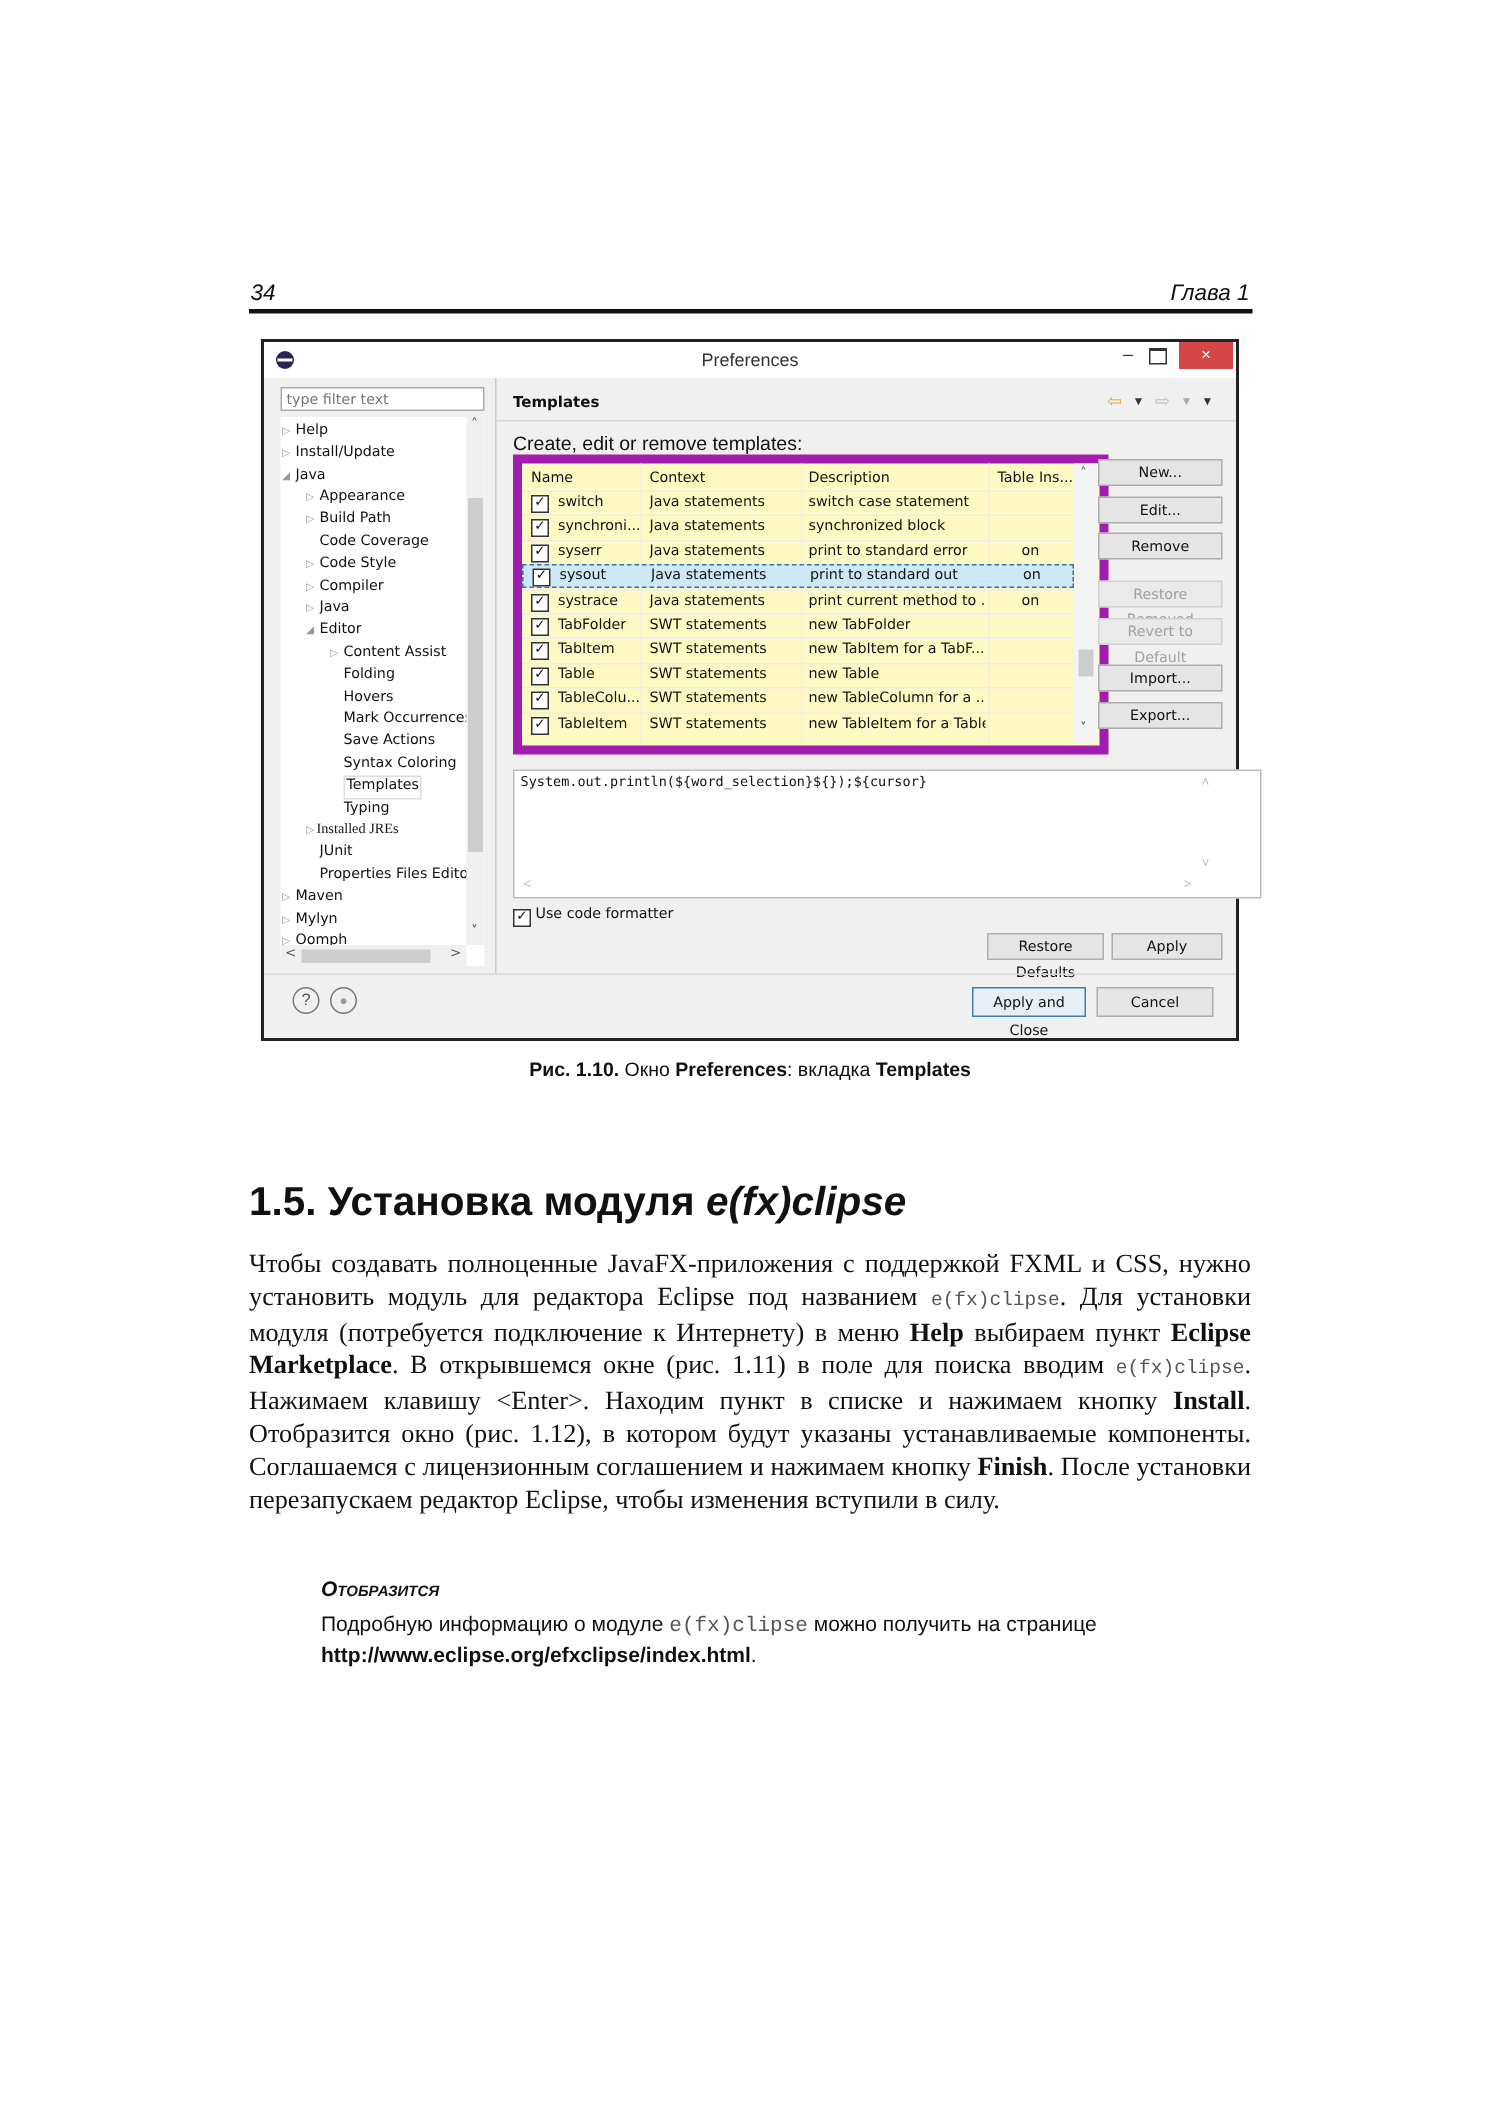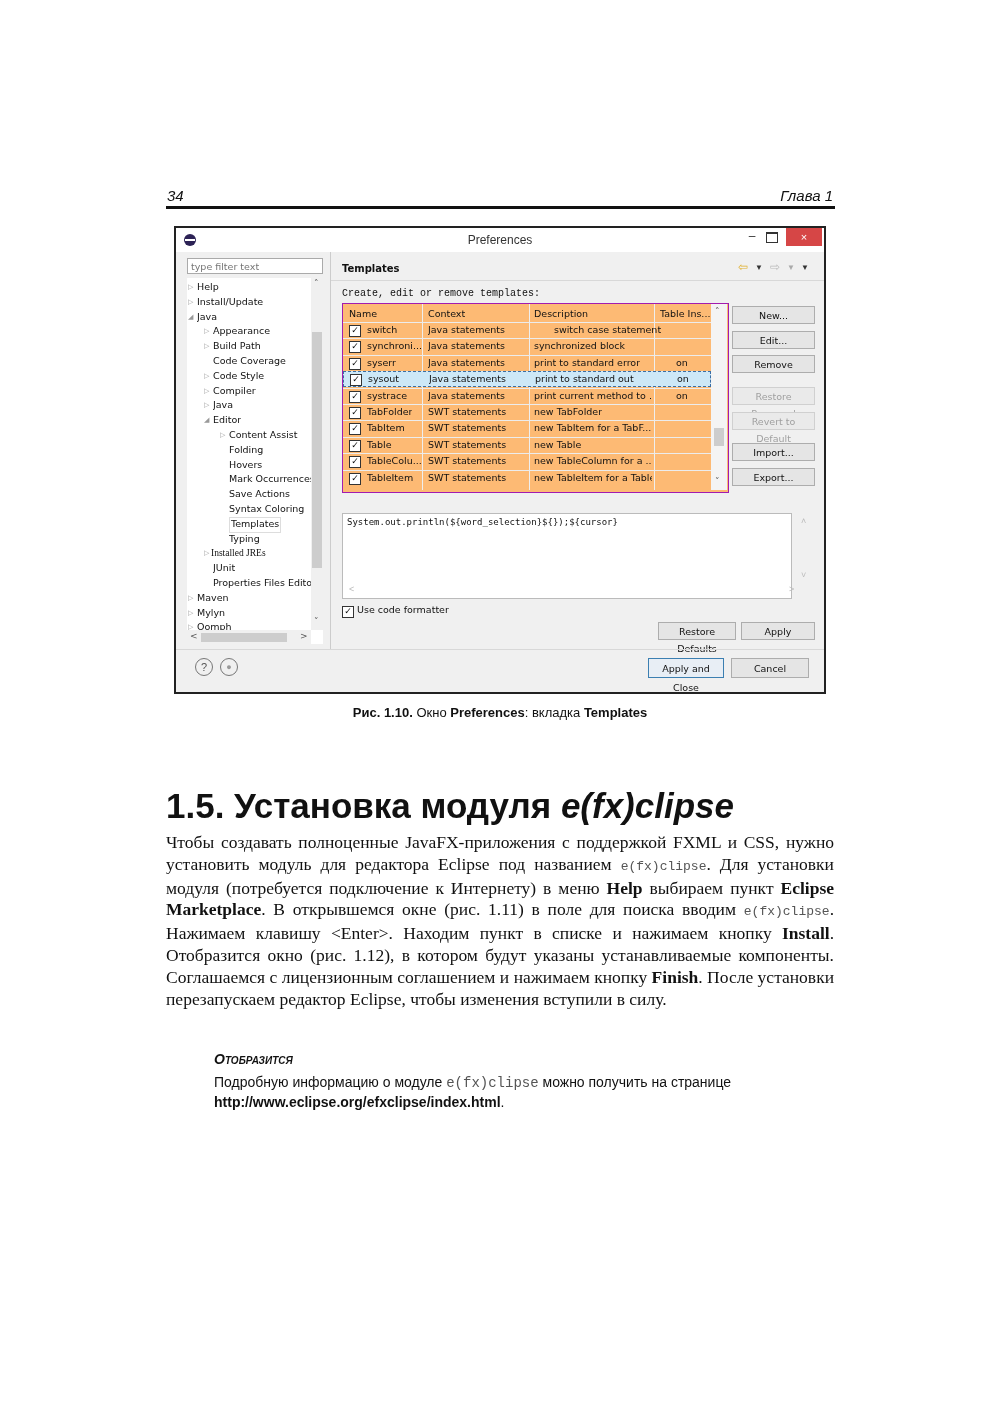--- a/index.html
+++ b/index.html
@@ -28,42 +28,42 @@
   #tree-hscroll{left:0;top:352px;width:124px;height:14px;background:#f0f0f0;}
   #tree-hthumb{left:14px;top:355px;width:86px;height:9px;background:#cdcdcd;}
   .arr{position:absolute;font-size:9px;color:#555;}
   #sash{left:154px;top:24px;width:1px;height:397px;background:#ccc;}
   
   #pane-title{left:166px;top:35px;font-size:10px;font-weight:bold;font-family:"DejaVu Sans",sans-serif;}
   #pane-sep{left:155px;top:52px;width:493px;height:1px;background:#d8d8d8;}
   #nav-back{left:562px;top:32px;font-size:12px;color:#e0b030;}
   .nav-dd{position:absolute;top:35px;font-size:8px;color:#333;}
   #nav-fwd{left:594px;top:32px;font-size:12px;color:#bbb;}
-  #subtitle{left:166px;top:60px;font-size:10px;font-family:Liberation Mono, monospace;}
-  #table{left:166px;top:75px;width:385px;height:188px;background:#fdba74;border:1px solid #a21caf;font-size:9.5px;font-family:"DejaVu Sans",sans-serif;text-decoration:underline;}
+  #subtitle{left:166px;top:60px;font-size:13px;font-family:Liberation Sans, sans-serif;}
+  #table{left:166px;top:75px;width:385px;height:188px;background:#fef9c3;border:6px solid #a21caf;font-size:9.5px;font-family:"DejaVu Sans",sans-serif;text-decoration:underline;}
   .th{position:absolute;top:4px;}
   .tr{position:absolute;left:0;width:368px;height:16px;border-top:1px solid #ececec;}
   .tr.sel{background:#cde8f7;border:1px dashed #3a6ea5;box-sizing:border-box;}
   .td{position:absolute;top:1px;white-space:nowrap;overflow:hidden;}
   .cb{position:absolute;left:6px;top:2px;width:10px;height:10px;border:1px solid #333;background:#fff;font-size:9px;line-height:9px;text-align:center;font-weight:bold;}
   .colsep{position:absolute;top:0;width:1px;height:186px;background:#eee;}
   #tbl-vscroll{left:368px;top:0;width:16px;height:186px;background:#f4f4f4;}
   #tbl-vthumb{left:371px;top:124px;width:10px;height:18px;background:#cdcdcd;}
   .btn{position:absolute;height:18px;border:1px solid #adadad;background:#e5e5e5;font-size:9.5px;text-align:center;line-height:17px;box-sizing:border-box;font-family:"DejaVu Sans",sans-serif;color:#111;}
   .btn.dis{color:#a0a0a0;background:#eaeaea;border-color:#d0d0d0;}
   #preview-label{left:166px;top:270px;font-size:9.5px;font-family:"DejaVu Sans",sans-serif;margin-top:47px;}
-  #preview{left:166px;top:285px;width:450px;height:86px;background:#fff;border:1px solid #bbb;box-sizing:border-box;text-decoration:underline;}
+  #preview{left:166px;top:285px;width:499px;height:86px;background:#fff;border:1px solid #bbb;box-sizing:border-box;text-decoration:underline;}
   #preview-code{left:4px;top:3px;font-family:"DejaVu Sans Mono",monospace;font-size:9px;white-space:pre;}
   #formatter{left:166px;top:376px;font-size:9.5px;font-family:"DejaVu Sans",sans-serif;}
   #formatter .cb{position:relative;display:inline-block;left:0;top:1px;margin-right:3px;}
   #bottom-sep{left:0;top:421px;width:648px;height:1px;background:#d8d8d8;}
   .round-icon{position:absolute;width:16px;height:16px;border:1px solid #777;border-radius:50%;text-align:center;font-size:11px;line-height:16px;color:#555;}
   
   #caption{left:0;width:1000px;top:705px;text-align:center;font-size:13px;}
-  #h2{left:166px;top:786px;font-size:35px;font-weight:bold;}
+  #h2{left:166px;top:786px;font-size:27px;font-weight:bold;}
   #body{left:166px;top:832px;width:668px;font-family:"Liberation Serif",serif;font-size:17.5px;line-height:21.8px;text-align:justify;}
   .mono{font-family:"Liberation Mono",monospace;font-size:13px;color:#555;}
   #note-title{left:214px;top:1051px;font-size:14px;font-weight:bold;font-style:italic;font-variant:small-caps;}
   #note-text{left:214px;top:1073px;width:600px;font-size:14px;line-height:19px;}
 </style>
 </head>
 <body>
 
 <div class="abs" id="hdr-num">34</div>
 <div class="abs" id="hdr-chap">Глава 1</div>
@@ -147,21 +147,21 @@
     <span class="th" style="left:191px;">Description</span>
     <span class="th" style="left:317px;">Table Ins...</span>
     <div class="colsep" style="left:79px;"></div>
     <div class="colsep" style="left:186px;"></div>
     <div class="colsep" style="left:311px;"></div>
     <div id="rows">
         <div class="tr" style="top: 18px;">
           <span class="cb">✓</span>
           <span class="td" style="left: 24px; max-width: 54px;">switch</span>
           <span class="td" style="left: 85px; max-width: 100px;">Java statements</span>
-          <span class="td" style="left: 191px; max-width: 118px; margin-left: 20px;">switch case statement</span>
+          <span class="td" style="left: 191px; max-width: 118px;">switch case statement</span>
           <span class="td" style="left: 333px; max-width: 30px;"></span>
         </div>
         <div class="tr" style="top: 34.4px;">
           <span class="cb">✓</span>
           <span class="td" style="left: 24px; max-width: 54px;">synchroni...</span>
           <span class="td" style="left: 85px; max-width: 100px;">Java statements</span>
           <span class="td" style="left: 191px; max-width: 118px;">synchronized block</span>
           <span class="td" style="left: 333px; max-width: 30px;"></span>
         </div>
         <div class="tr" style="top: 50.8px;">

